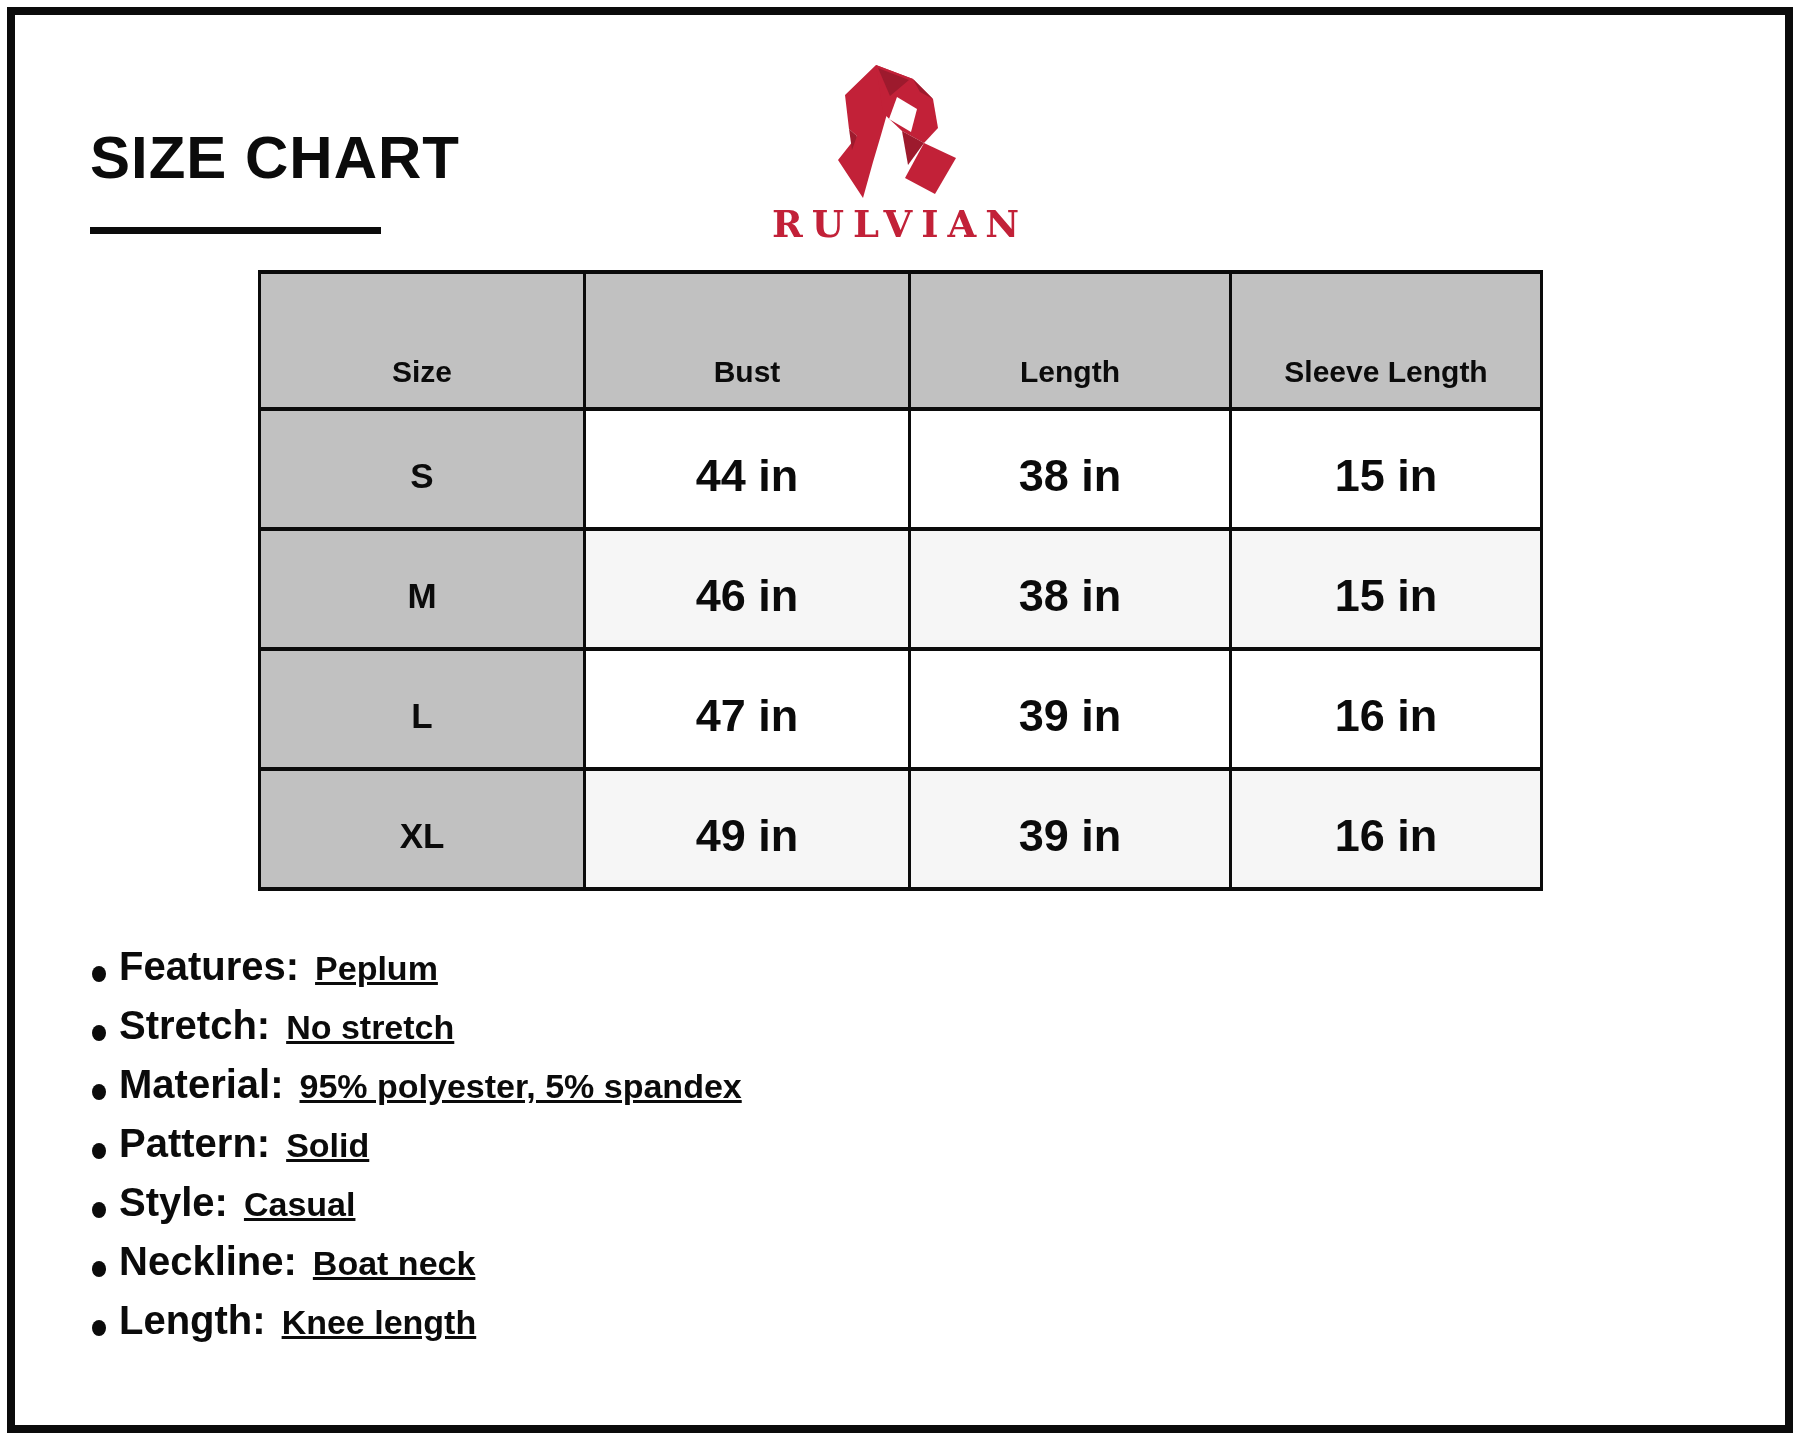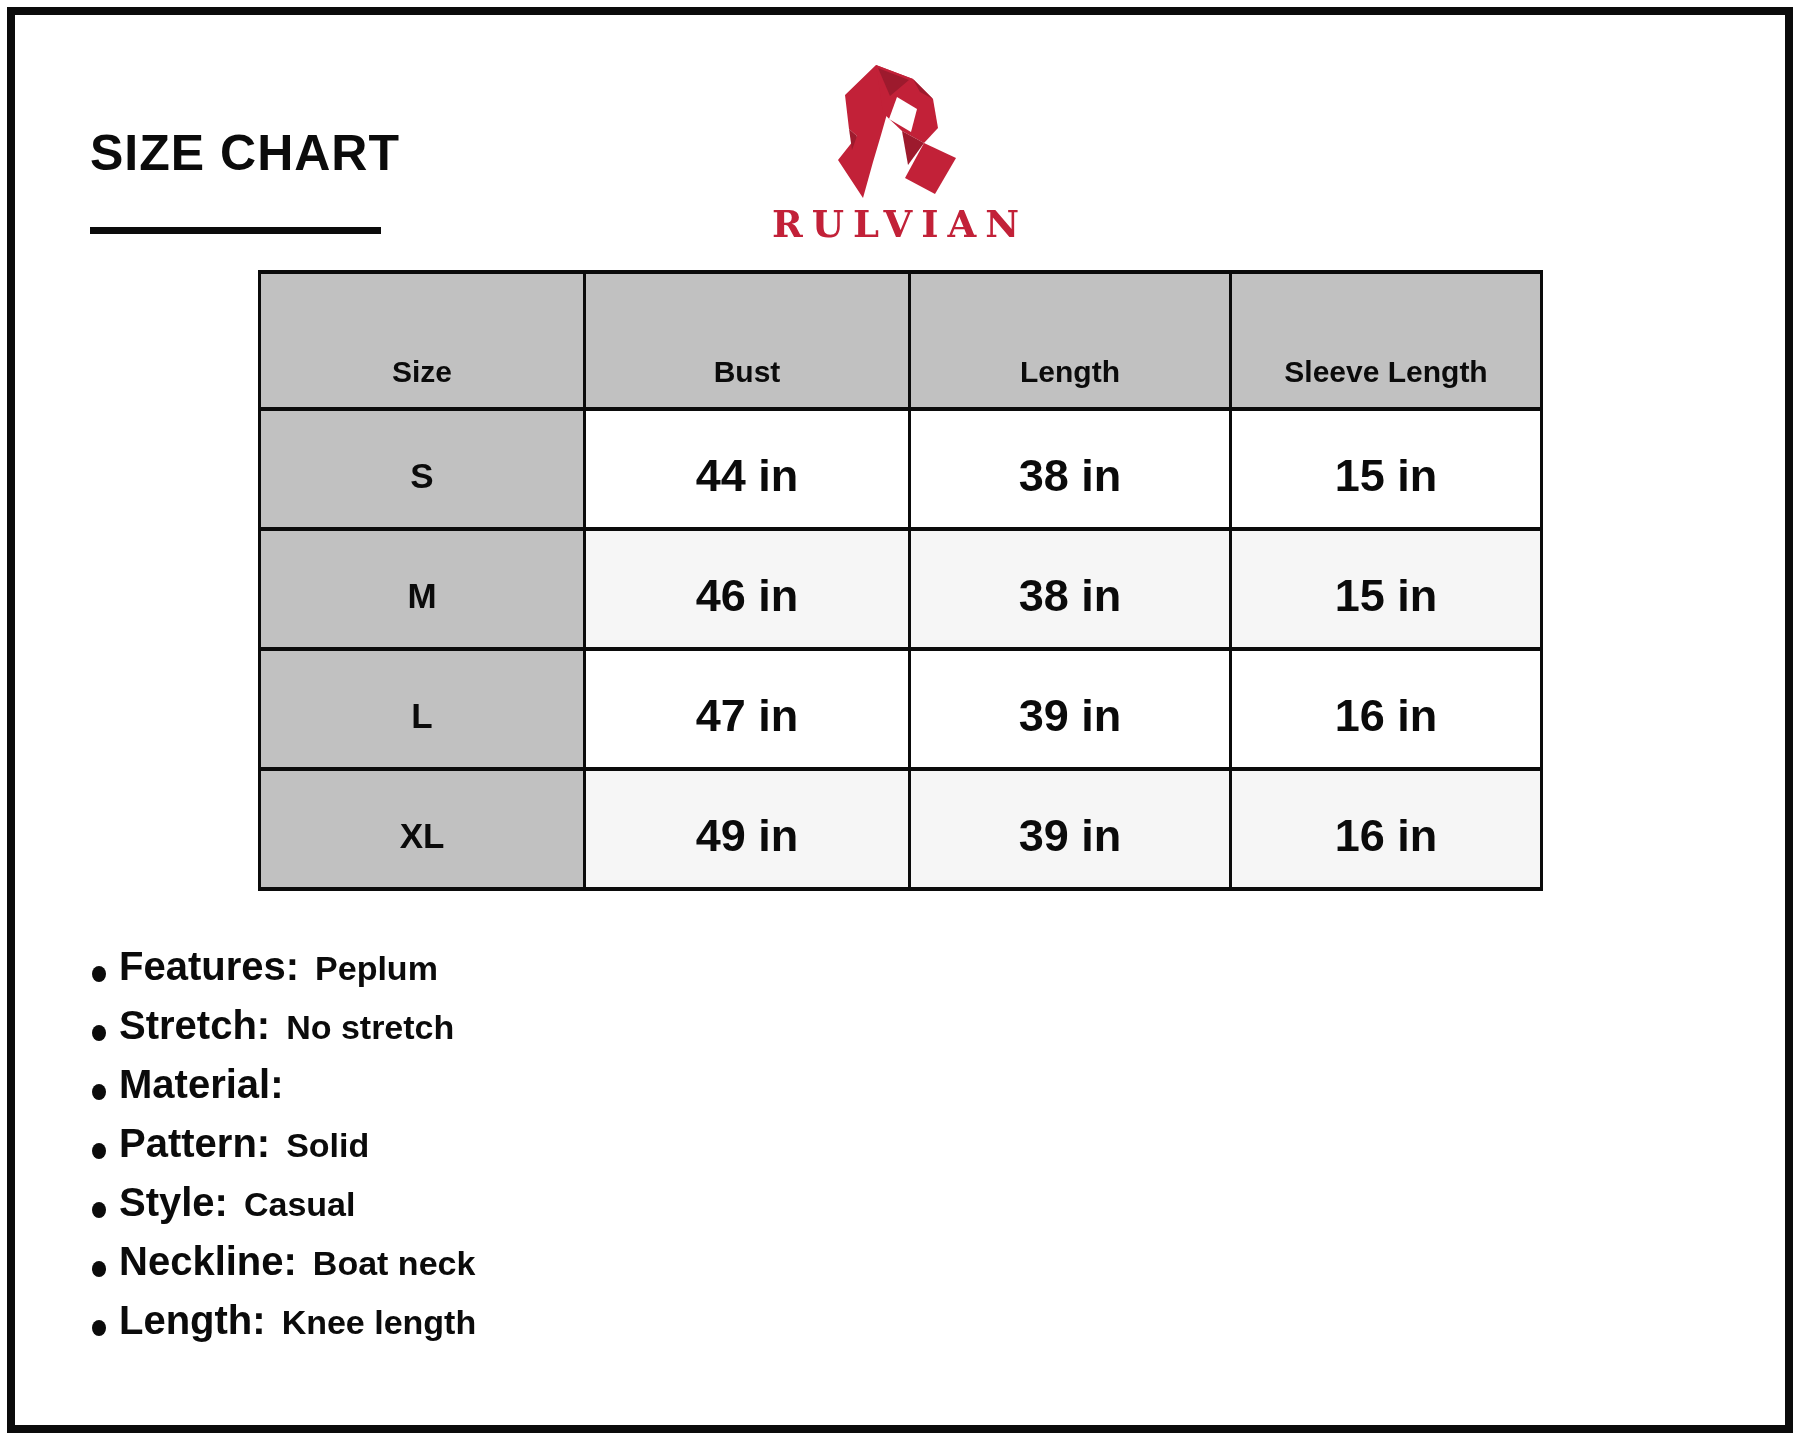--- a/index.html
+++ b/index.html
@@ -15,21 +15,21 @@
   body{
     width:1800px;height:1440px;position:relative;background:#ffffff;
     font-family:"Liberation Sans", sans-serif;color:var(--ink);overflow:hidden;
   }
   .frame{
     position:absolute;left:7px;top:7px;right:7px;bottom:7px;
     border:8px solid var(--ink);pointer-events:none;
   }
   .page-title{
     position:absolute;left:90px;top:128px;margin:0;
-    font-size:50px;font-weight:700;letter-spacing:1px;line-height:1;
+    font-size:60px;font-weight:700;letter-spacing:1px;line-height:1;
   }
   .title-underline{
     position:absolute;left:90px;top:227px;width:291px;height:7px;background:var(--ink);
   }
   .brand{
     position:absolute;left:0;right:0;top:50px;
     display:flex;flex-direction:column;align-items:center;
   }
   .brand svg{width:150px;height:160px;display:block;}
   .brand-name{
@@ -67,21 +67,21 @@
     position:absolute;left:84px;top:938px;margin:8px;padding:0;list-style:none;
   }
   .specs li{
     height:59px;display:flex;align-items:baseline;
   }
   .dot{
     align-self:center;flex:none;width:14px;height:16px;border-radius:50%;
     background:var(--ink);margin-right:13px;margin-top:-4px;
   }
   .spec-label{font-size:40px;font-weight:700;line-height:1;}
-  .spec-value{font-size:34px;font-weight:700;line-height:1;margin-left:16px;}
+  .spec-value{font-size:34px;font-weight:700;line-height:1;margin-left:16px;text-decoration:underline;}
 </style>
 </head>
 <body>
 
 <div class="frame"></div>
 
 <h1 class="page-title">SIZE CHART</h1>
 <div class="title-underline"></div>
 
 <div class="brand">
@@ -153,20 +153,21 @@
     <span class="spec-value">Peplum</span>
   </li>
   <li>
     <span class="dot"></span>
     <span class="spec-label">Stretch:</span>
     <span class="spec-value">No stretch</span>
   </li>
   <li>
     <span class="dot"></span>
     <span class="spec-label">Material:</span>
+    <span class="spec-value">95% polyester, 5% spandex</span>
   </li>
   <li>
     <span class="dot"></span>
     <span class="spec-label">Pattern:</span>
     <span class="spec-value">Solid</span>
   </li>
   <li>
     <span class="dot"></span>
     <span class="spec-label">Style:</span>
     <span class="spec-value">Casual</span>

